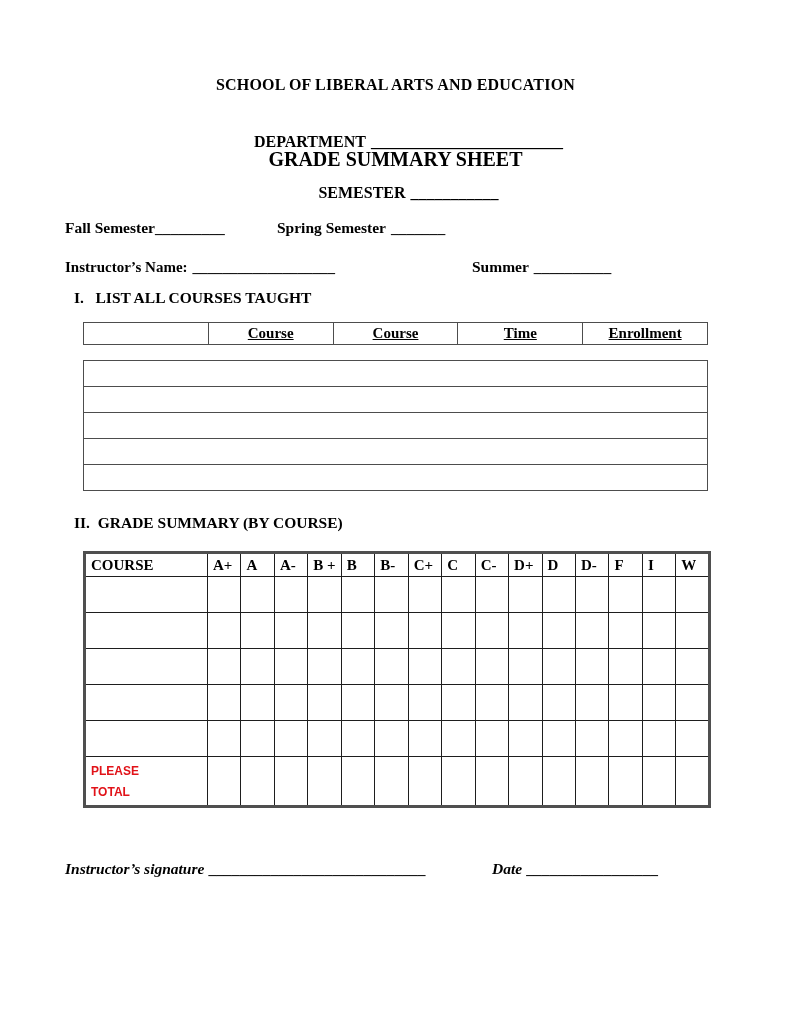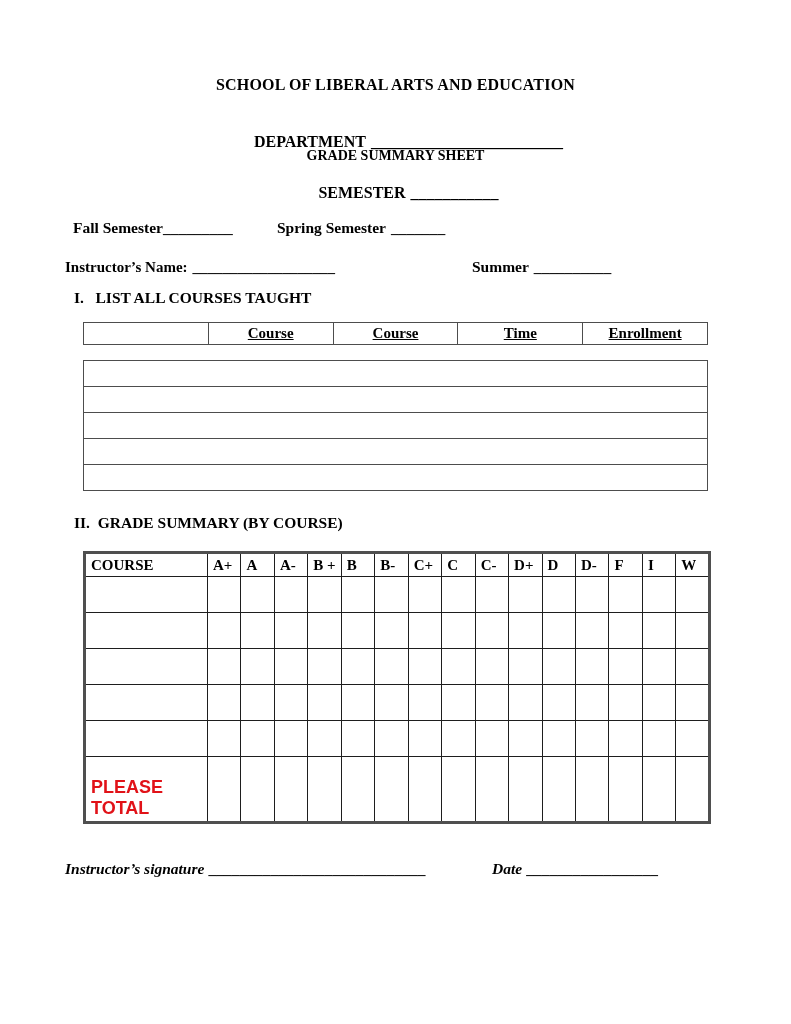--- a/index.html
+++ b/index.html
@@ -9,25 +9,25 @@
     font-family:"Liberation Serif", serif;
     font-weight:bold; color:#000;
     overflow:hidden;
   }
   .abs { position:absolute; }
   .centered { left:0; width:791px; text-align:center; }
   .pre { white-space:pre;margin-left:9px; }
 
   .title       { top:76px;  font-size:16px; letter-spacing:0.2px; }
   .dept-line   { top:115px; font-size:16px; }
-  .subtitle    { top:148px; font-size:14px; }
+  .subtitle    { top:148px; font-size:20px; }
   .sem-line    { top:166px; font-size:16px; }
 
   .sem-row     { top:219px; left:0; width:791px; height:20px; font-size:15.5px; }
-  .sem-fall    { position:absolute; left:65px;margin-left:8px; }
+  .sem-fall    { position:absolute; left:65px; }
   .sem-spring  { position:absolute; left:277px; }
   .sem-summer  { position:absolute; left:472px;margin-top:39px; }
   .gap { margin-left:5px; }
 
   .instr-line  { top:259px; left:65px; font-size:15px; }
   .sec-head    { font-size:15.5px; }
   .sec1        { top:289px; left:65px; }
   .sec2        { top:514px; left:65px; }
 
   table { border-collapse:collapse; table-layout:fixed;margin-left:25px; }
@@ -45,22 +45,22 @@
   .gtable { top:551px; left:58px; width:628px; border:3px solid #4f4f4f; }
   .gtable td { border:1px solid #1e1e1e; }
   .gtable .ghead td {
     height:24px; font-size:15px; font-weight:bold;
     text-align:left; padding-left:5px; vertical-align:middle;
   }
   .gtable .grow td { height:36px; }
   .gtable .gtotal td { height:50px; }
   .total-label {
     font-family:"Liberation Sans", sans-serif;
-    font-weight:bold; font-size:18px; line-height:21px;
-    color:#e11218; padding:20px 0 2px 5px; vertical-align:middle;
+    font-weight:bold; font-size:12px; line-height:21px;
+    color:#e11218; padding:4px 0 2px 5px; vertical-align:middle;
   }
 
   .footer-row  { top:860px; left:0; width:791px; height:20px; font-size:15.5px;font-style:italic; }
   .sig   { position:absolute; left:65px; }
   .date  { position:absolute; left:492px; }
 </style>
 </head>
 <body>
 
 <div class="abs centered title">SCHOOL OF LIBERAL ARTS AND EDUCATION</div>

